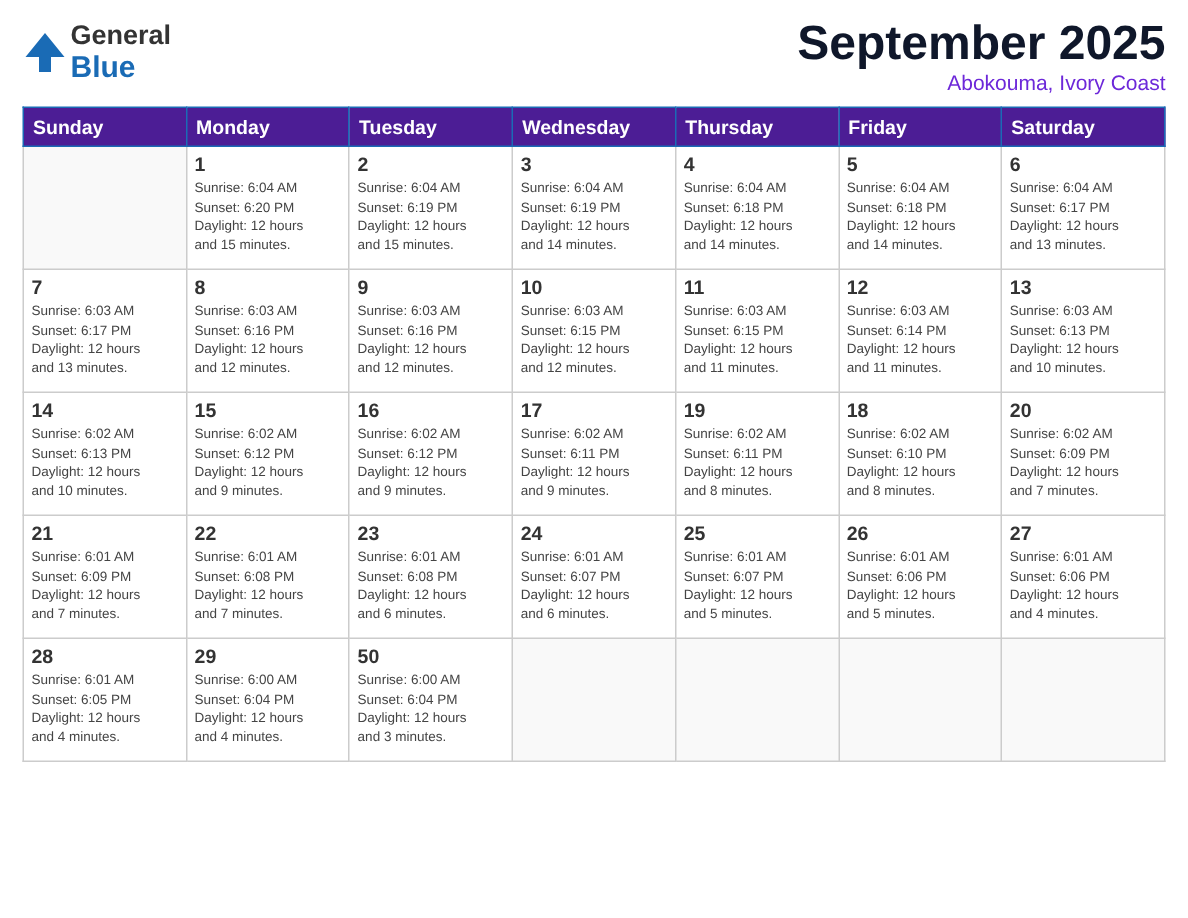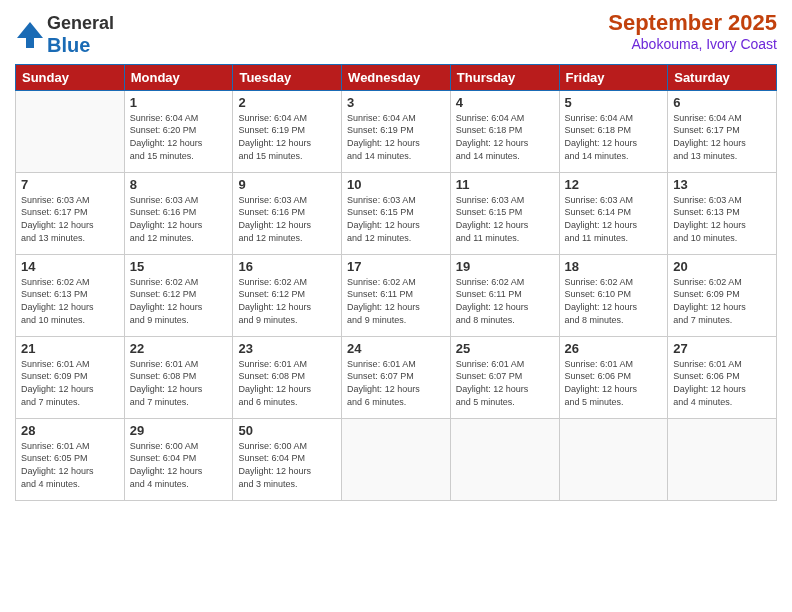--- a/index.html
+++ b/index.html
@@ -43,35 +43,35 @@
     }
     .logo-icon {
       width: 30px;
       height: 30px;
       margin-right: 2px;
     }
     .title-area {
       text-align: right;
     }
     .month-title {
-      font-size: 22px;
-      font-weight: bold;
-      color: #c2410c;
+      font-size: 32px;
+      font-weight: bold;
+      color: #0f172a;
     }
     .location {
       font-size: 14px;
       color: #6d28d9;
     }
     .calendar {
       width: 100%;
       border-collapse: collapse;
       table-layout: fixed;
     }
     .calendar th {
-      background: #b91c1c;
+      background: #4c1d95;
       color: #fff;
       text-align: left;
       padding: 5px 6px;
       font-size: 13px;
       font-weight: bold;
       border: 1px solid #1a6bb5;
     }
     .calendar td {
       border: 1px solid #ccc;
       vertical-align: top;

